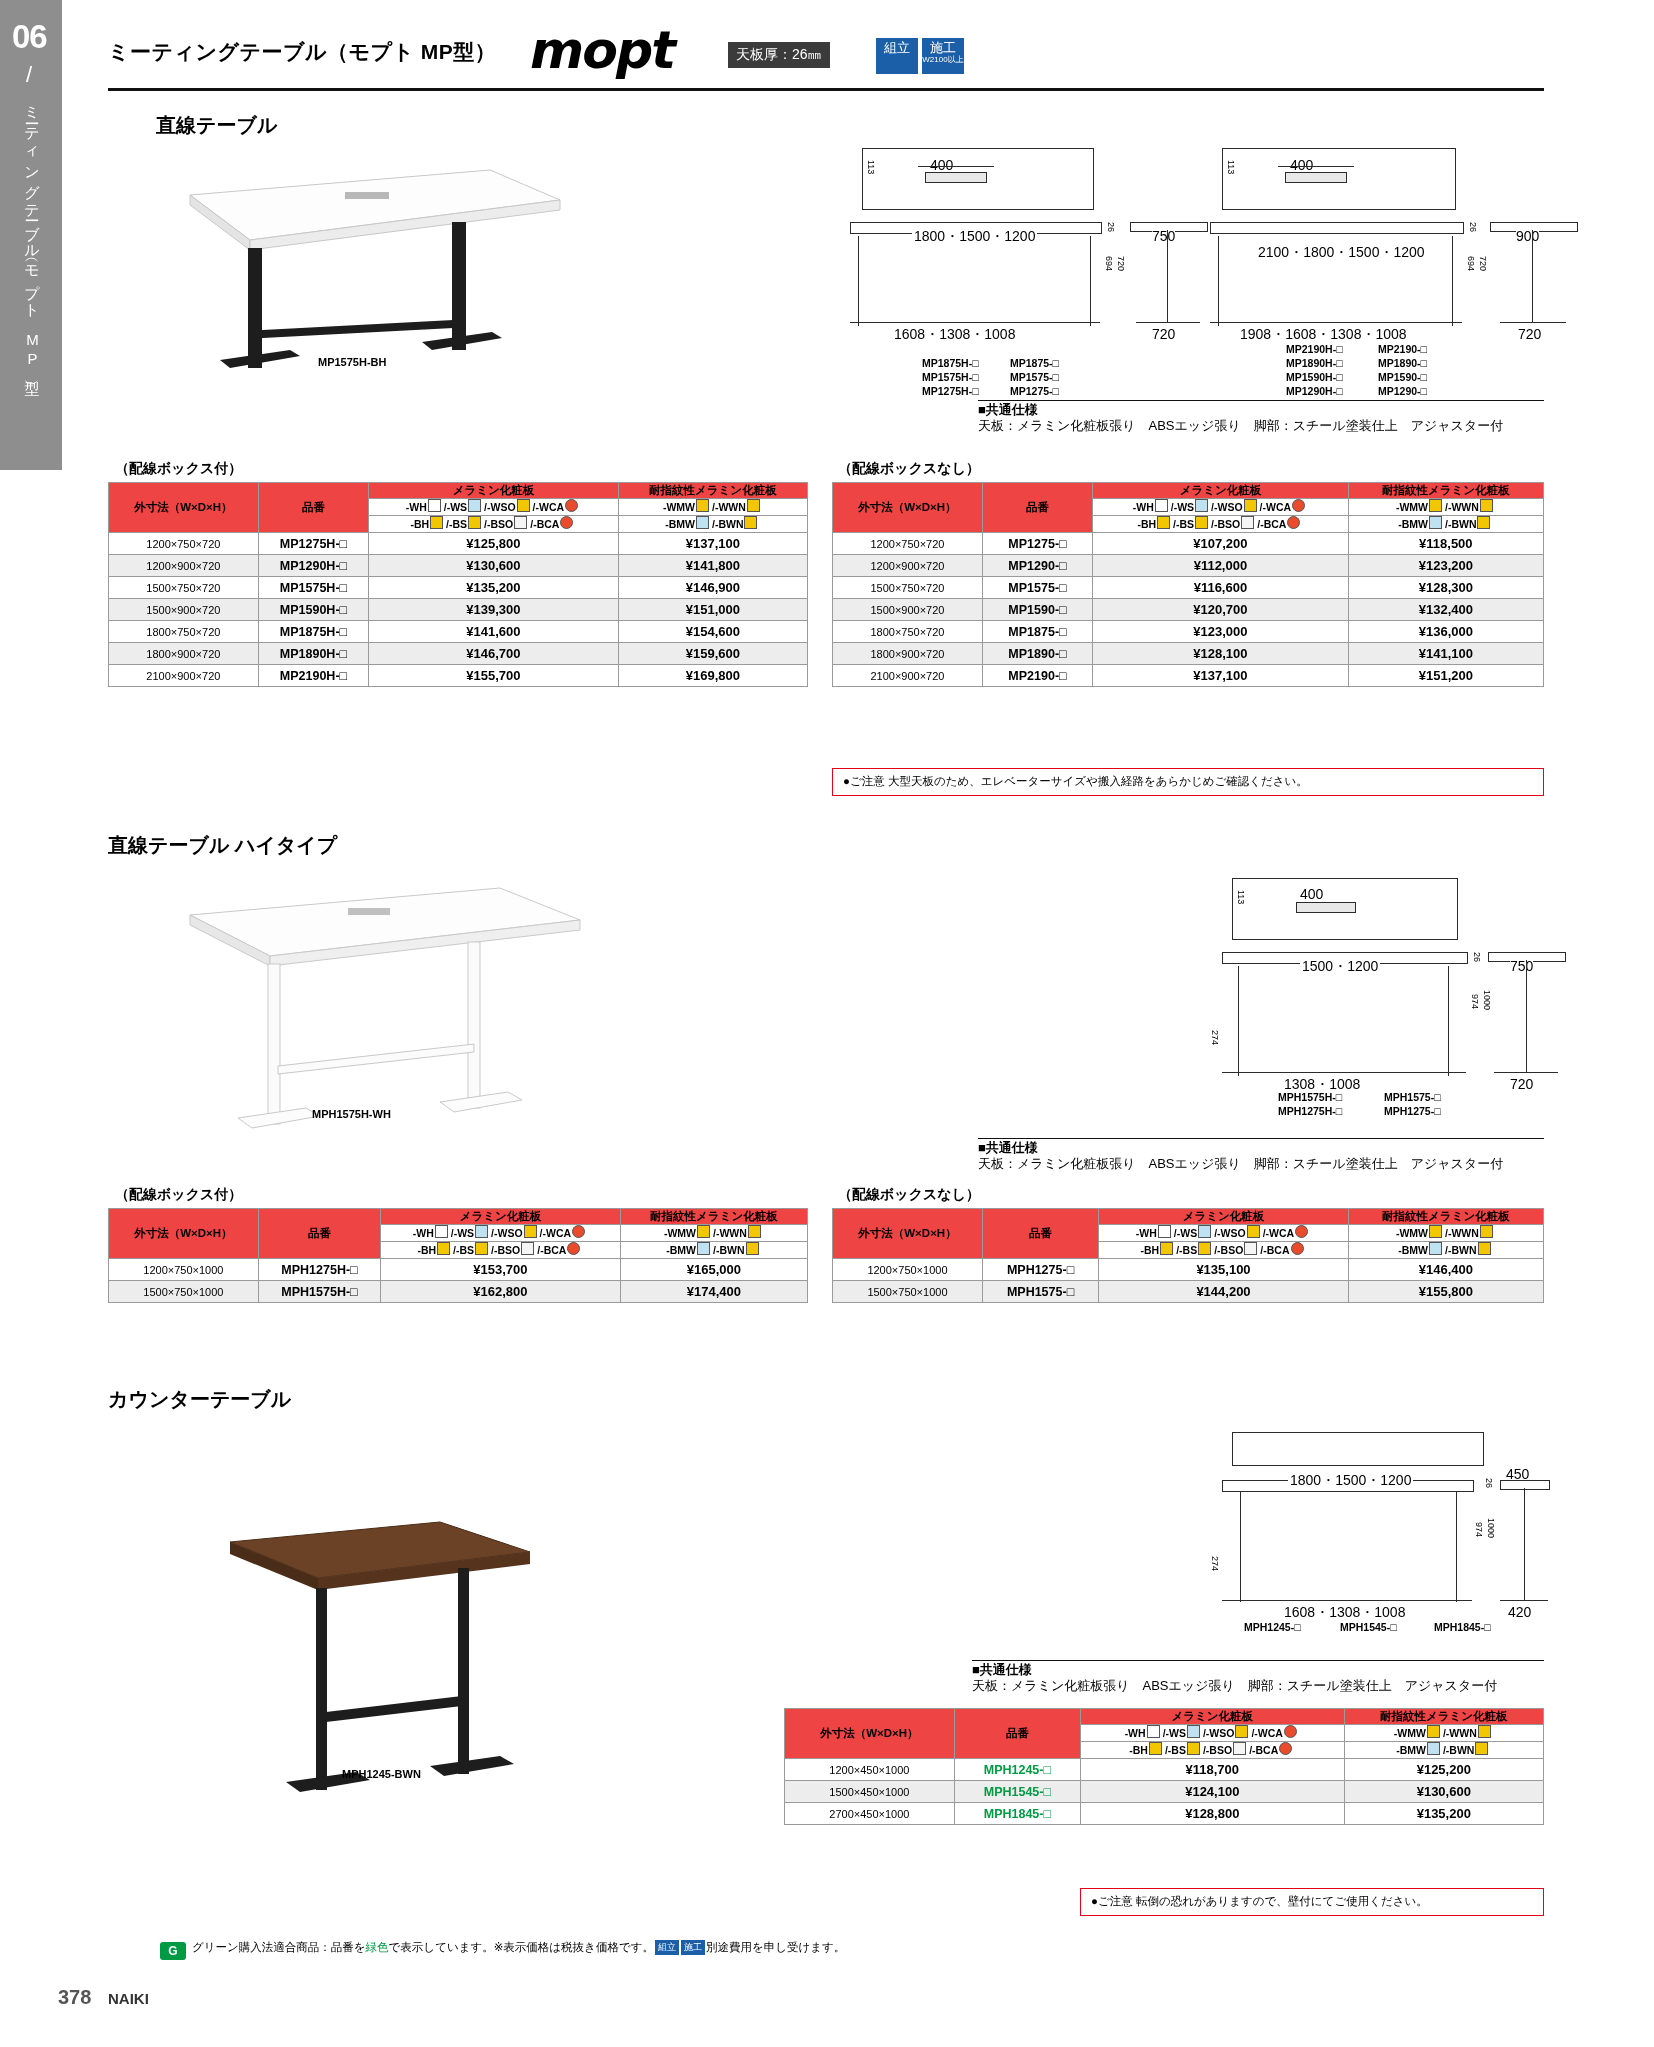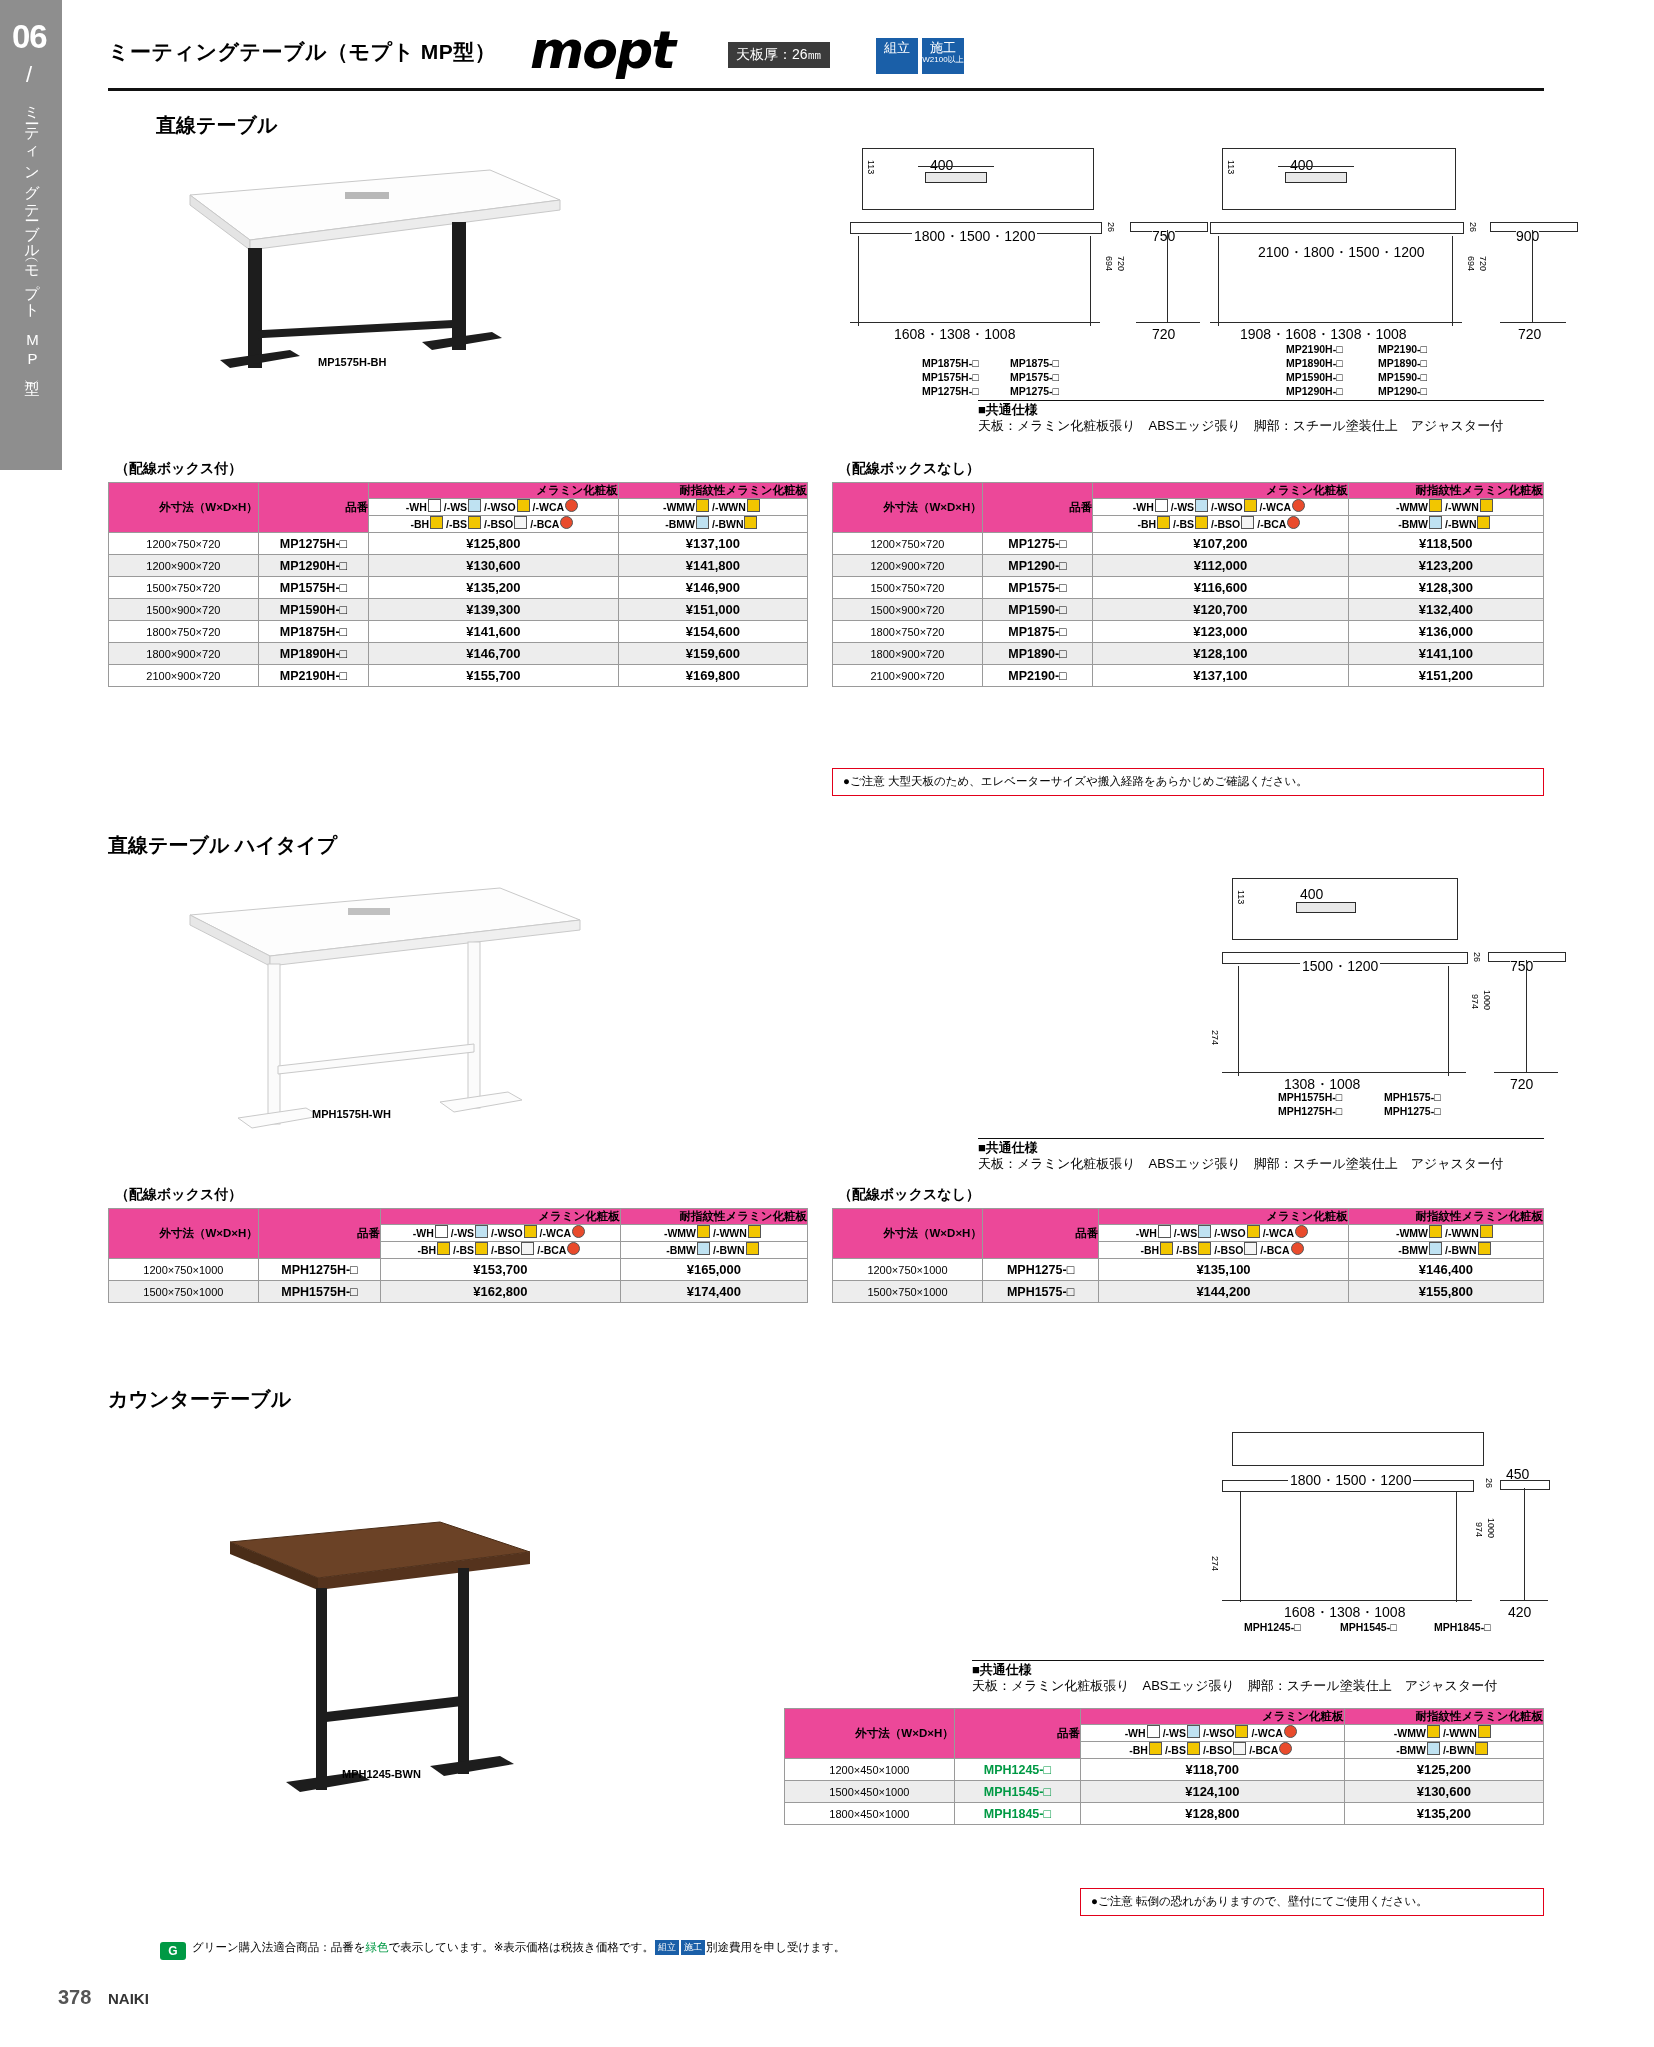--- a/index.html
+++ b/index.html
@@ -60,21 +60,21 @@
   .codes{position:absolute;font-size:10.5px;font-weight:700;line-height:14px;white-space:nowrap;}
 
   
   .specnote{position:absolute;font-size:13px;line-height:16px;}
   .specnote .h{font-weight:700;}
   .specline{position:absolute;background:#111;height:1px;}
 
   
   table.pt{position:absolute;border-collapse:collapse;font-size:11px;}
   table.pt th,table.pt td{border:1px solid #9a9a9a;padding:0;text-align:center;}
-  table.pt .hd{background:#ec4899;font-weight:700;font-size:11.5px;text-align:right;}
+  table.pt .hd{background:#ef4444;font-weight:700;font-size:11.5px;}
   table.pt .sz{font-size:11px;padding:3px 6px;white-space:nowrap;}
   table.pt .pn{font-size:12.5px;font-weight:700;padding:3px 6px;white-space:nowrap;}
   table.pt .pr{font-size:13px;font-weight:700;padding:3px 10px;}
   table.pt tr.alt td{background:#ededed;}
   .colorcell{font-size:10.5px;line-height:15px;padding:2px 4px;white-space:nowrap;font-weight:700;}
   .sw{display:inline-block;width:11px;height:11px;border:1px solid #555;vertical-align:-1px;margin:0 3px 0 1px;}
   .sw-wh{background:#ffffff;}
   .sw-ws{background:#bfe2f2;}
   .sw-wso{background:#f2c600;}
   .sw-bh{background:#f2c600;}
@@ -528,21 +528,21 @@
       <td class="pr">¥118,700</td>
       <td class="pr">¥125,200</td>
     </tr>
     <tr class="alt">
       <td class="sz">1500×450×1000</td>
       <td class="pn green">MPH1545-□</td>
       <td class="pr">¥124,100</td>
       <td class="pr">¥130,600</td>
     </tr>
     <tr>
-      <td class="sz">1800×450×1000</td>
+      <td class="sz">2700×450×1000</td>
       <td class="pn green">MPH1845-□</td>
       <td class="pr">¥128,800</td>
       <td class="pr">¥135,200</td>
     </tr>
   </tbody>
     </table>
 
   <div class="caution" style="left:1080px;top:1888px;width:464px;height:28px;">
     <span>●ご注意 転倒の恐れがありますので、壁付にてご使用ください。</span>
   </div>

